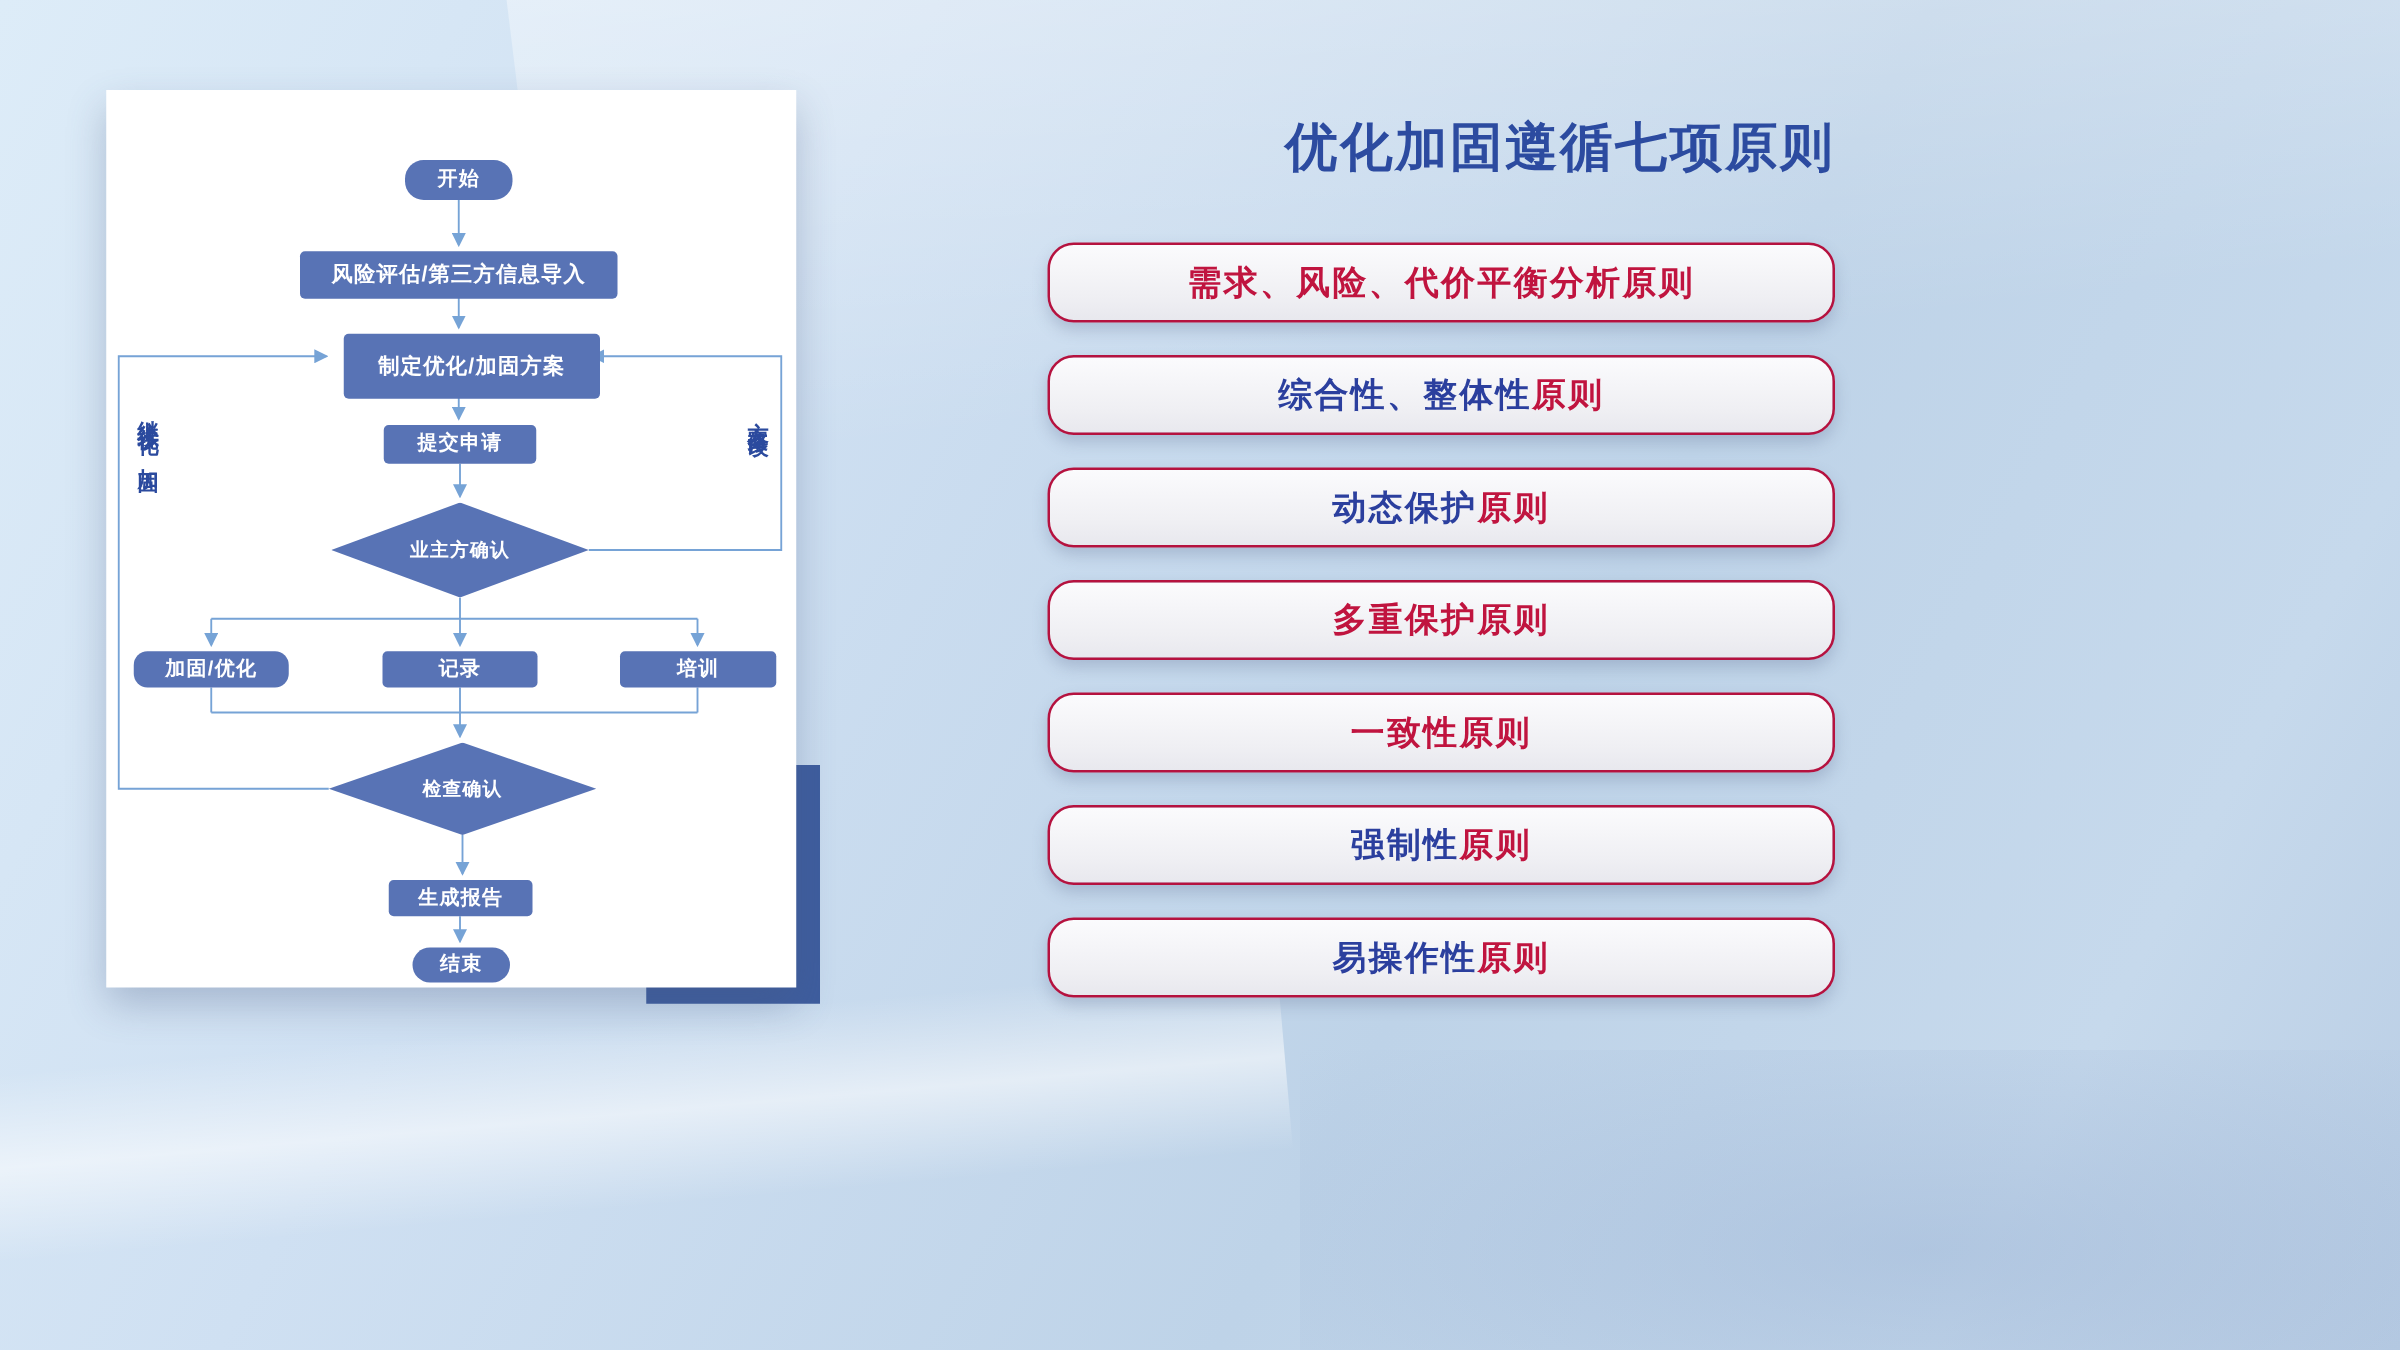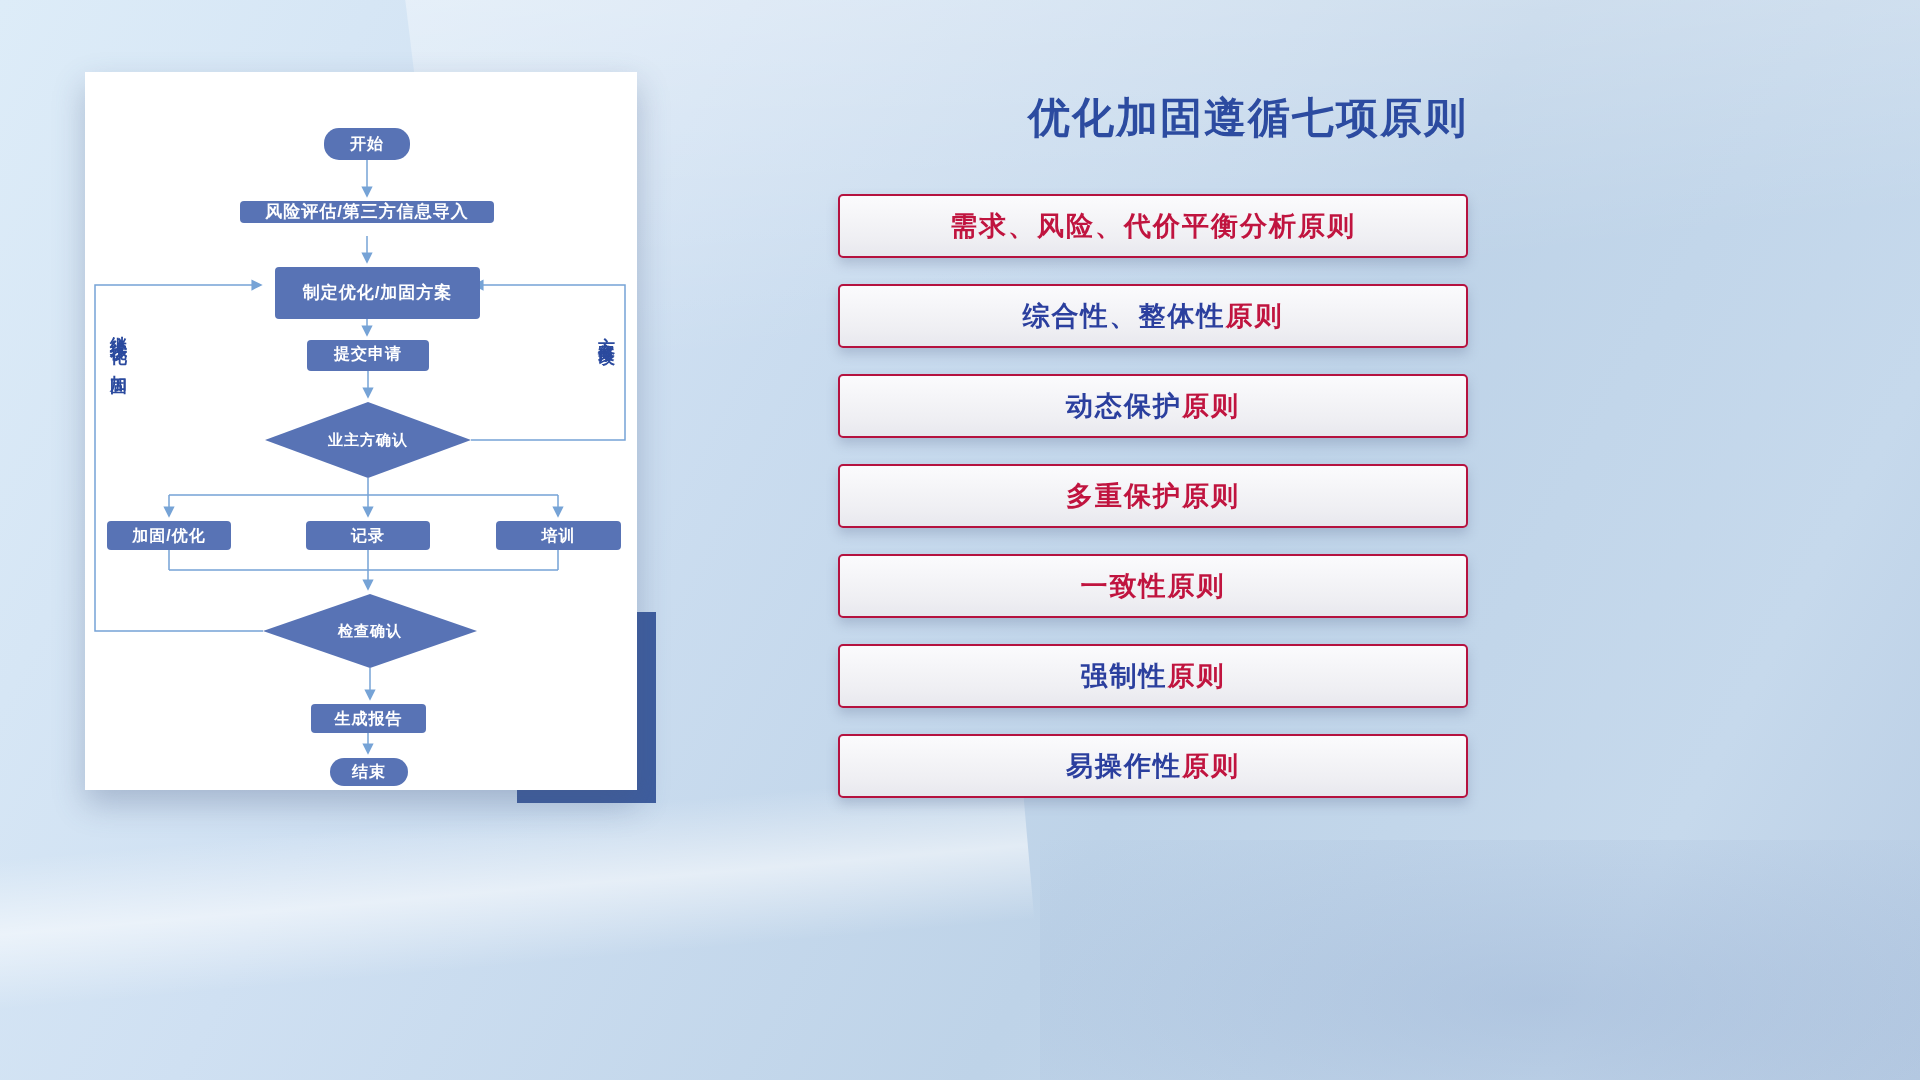--- a/index.html
+++ b/index.html
@@ -23,40 +23,40 @@
   .flow-card { position:absolute; left:85px; top:72px; width:552px; height:718px;
     background:#ffffff; box-shadow:0 14px 30px rgba(70,90,130,.32); z-index:2; }
   .connectors { position:absolute; left:0; top:0; }
   .flow-node { position:absolute; background:#5873b5; color:#fff; font-weight:bold;
     display:flex; align-items:center; justify-content:center; font-size:17px;
     border-radius:4px; text-align:center; line-height:1.1; letter-spacing:1px; }
   .flow-diamond { position:absolute; background:#5873b5; color:#fff; font-weight:bold;
     display:flex; align-items:center; justify-content:center; font-size:15px;
     clip-path:polygon(50% 0,100% 50%,50% 100%,0 50%); letter-spacing:1px; }
   .n-start  { left:239px; top:56px;  width:86px;  height:32px; border-radius:15px; font-size:16px; }
-  .n-risk   { left:155px; top:129px; width:254px; height:22px; }
+  .n-risk   { left:155px; top:129px; width:254px; height:38px; }
   .n-plan   { left:180px; top:195px; width:205px; height:52px;margin-left:10px; }
   .n-submit { left:222px; top:268px; width:122px; height:31px; font-size:16px;font-family:Liberation Mono, monospace; }
   .n-d1     { left:180px; top:330px; width:206px; height:76px; }
-  .n-harden { left:22px;  top:449px; width:124px; height:29px; font-size:16px; }
+  .n-harden { left:22px;  top:449px; width:124px; height:29px; font-size:16px;border-radius:11px; }
   .n-record { left:221px; top:449px; width:124px; height:29px; font-size:16px; }
   .n-train  { left:411px; top:449px; width:125px; height:29px; font-size:16px; }
   .n-d2     { left:178px; top:522px; width:214px; height:74px; }
   .n-report { left:226px; top:632px; width:115px; height:29px; font-size:16px; }
   .n-end    { left:245px; top:686px; width:78px;  height:28px; border-radius:14px; font-size:16px; }
   .loop-label { position:absolute; writing-mode:vertical-rl; text-orientation:upright;
     color:#2b4a9e; font-weight:bold; font-size:17px; letter-spacing:4px; }
   .ll-left  { left:22px;  top:250px; }
   .ll-right { left:510px; top:252px; }
 
   
   .panel-title { position:absolute; left:838px; top:90px; width:630px; text-align:right;
     font-size:42px; font-weight:bold; color:#2c4ba0; letter-spacing:2px; }
   .principles { position:absolute; left:838px; top:194px; width:630px; }
-  .principle { height:64px; margin-bottom:26px; border:2px solid #b5123f; border-radius:5px;
+  .principle { height:64px; margin-bottom:26px; border:2px solid #b5123f; border-radius:21px;
     background:linear-gradient(180deg,#fbfbfd 0%,#efeff3 70%,#e8e8ee 100%);
     display:flex; align-items:center; justify-content:center;
     font-size:27px; font-weight:600; letter-spacing:2px;
     box-shadow:0 6px 12px rgba(90,105,140,.28); }
   .seg-navy { color:#2b3f9e; }
   .seg-red  { color:#c0143f; }
 </style>
 </head>
 <body>
 

